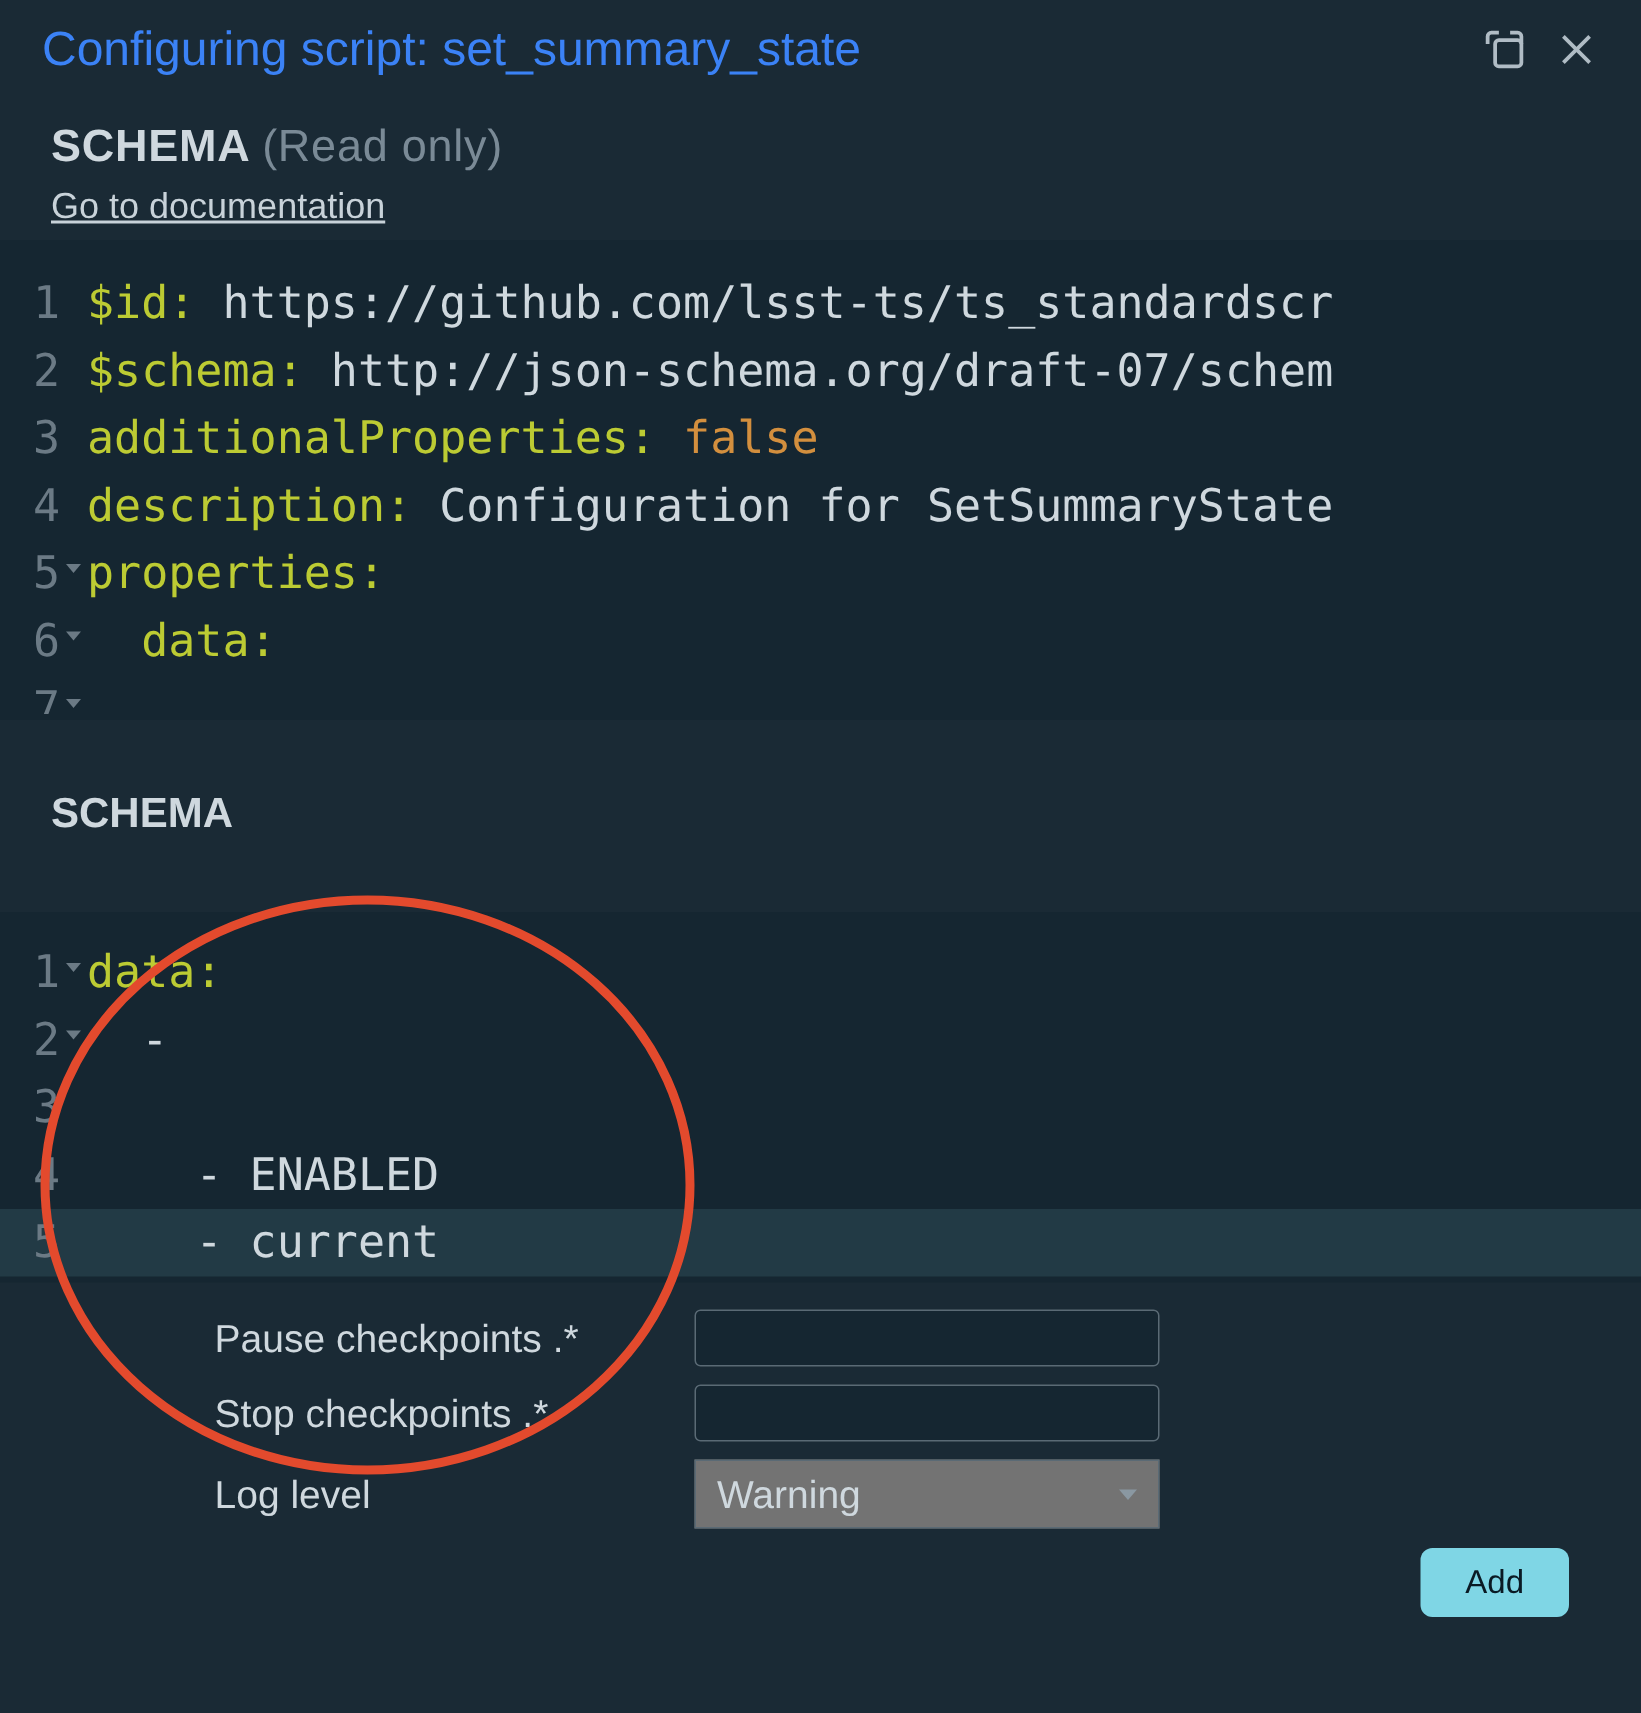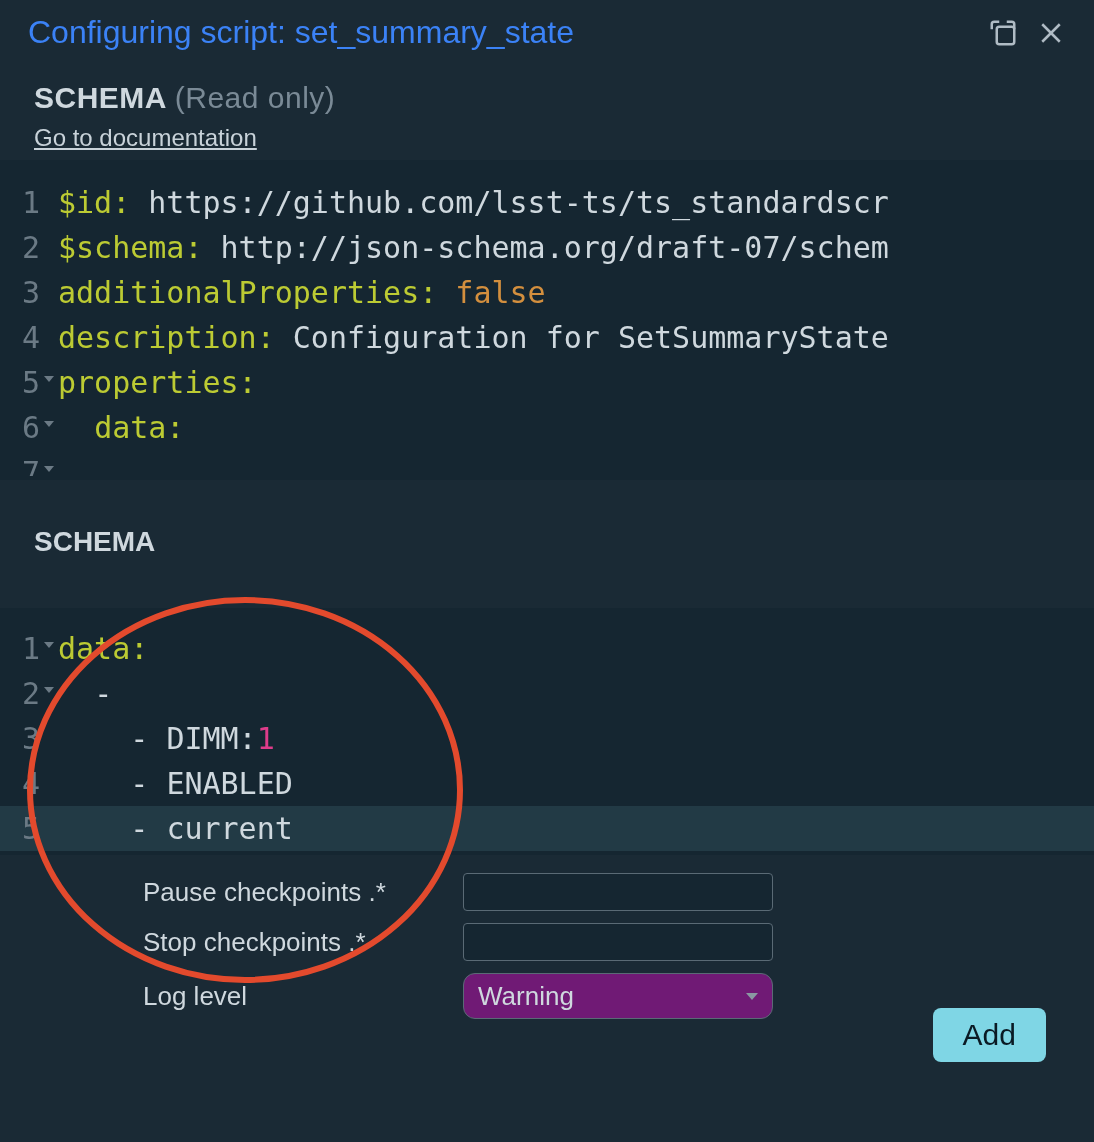--- a/index.html
+++ b/index.html
@@ -130,42 +130,42 @@
     background: #152631;
     border: 1px solid #5a6a75;
     border-radius: 4px;
     color: #cfd8de;
     padding: 0 8px;
     font-size: 22px;
   }
   .select {
     width: 310px;
     height: 46px;
-    background: #701a75;
+    background: #737373;
     border: 1px solid #5a6a75;
-    border-radius: 12px;
+    border-radius: 0;
     color: #cfd8de;
     padding: 0 14px;
     font-size: 26px;
     display: flex;
     align-items: center;
     justify-content: space-between;
   }
   .select .chev {
     border-top: 7px solid #8a98a2;
     border-left: 6px solid transparent;
     border-right: 6px solid transparent;
   }
   .add-btn {
     position: absolute;
     right: 48px;
-    bottom: 80px;
+    bottom: 64px;
     background: #7fd6e5;
     color: #0a1a24;
-    font-size: 30px;
+    font-size: 22px;
     font-weight: 500;
     padding: 10px 30px;
     border-radius: 8px;
     border: none;
     cursor: pointer;
   }
 
   .annotation-ellipse {
     position: absolute;
     left: 15px;
@@ -219,21 +219,21 @@
       </div>
   </div>
 </div>
 
 <div class="config-label">SCHEMA</div>
 
 <div class="config-editor">
   <div class="editor" id="config-lines">
       <div class="line"><div class="gutter fold-marker">1</div><div class="code"><span class="k">data:</span></div></div>
       <div class="line"><div class="gutter fold-marker">2</div><div class="code"><span class="v">  </span><span class="p">-</span></div></div>
-      <div class="line"><div class="gutter">3</div><div class="code"><span class="v">    </span><span class="p">- </span><span class="v">DIMM:</span><span class="num">1</span></div></div>
+      <div class="line"><div class="gutter">3</div></div>
       <div class="line"><div class="gutter">4</div><div class="code"><span class="v">    </span><span class="p">- </span><span class="v">ENABLED</span></div></div>
       <div class="line hl"><div class="gutter">5</div><div class="code"><span class="v">    </span><span class="p">- </span><span class="v">current</span></div></div>
     </div>
 </div>
 
 <div class="form-area">
   <div class="form-row">
     <label>Pause checkpoints .*</label>
     <input class="txt" type="text" value="" style="">
   </div>

